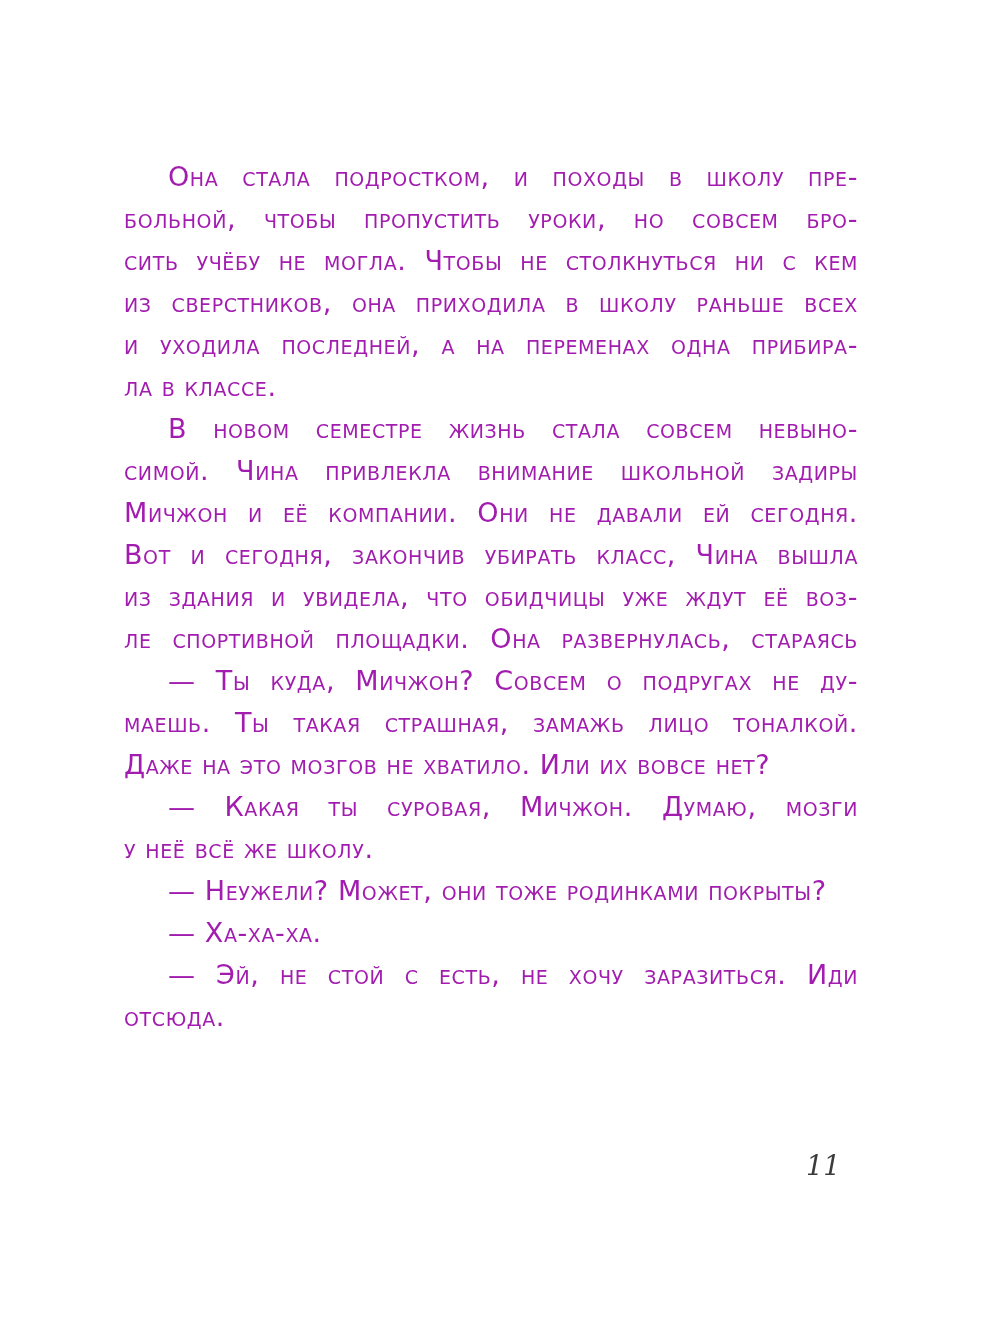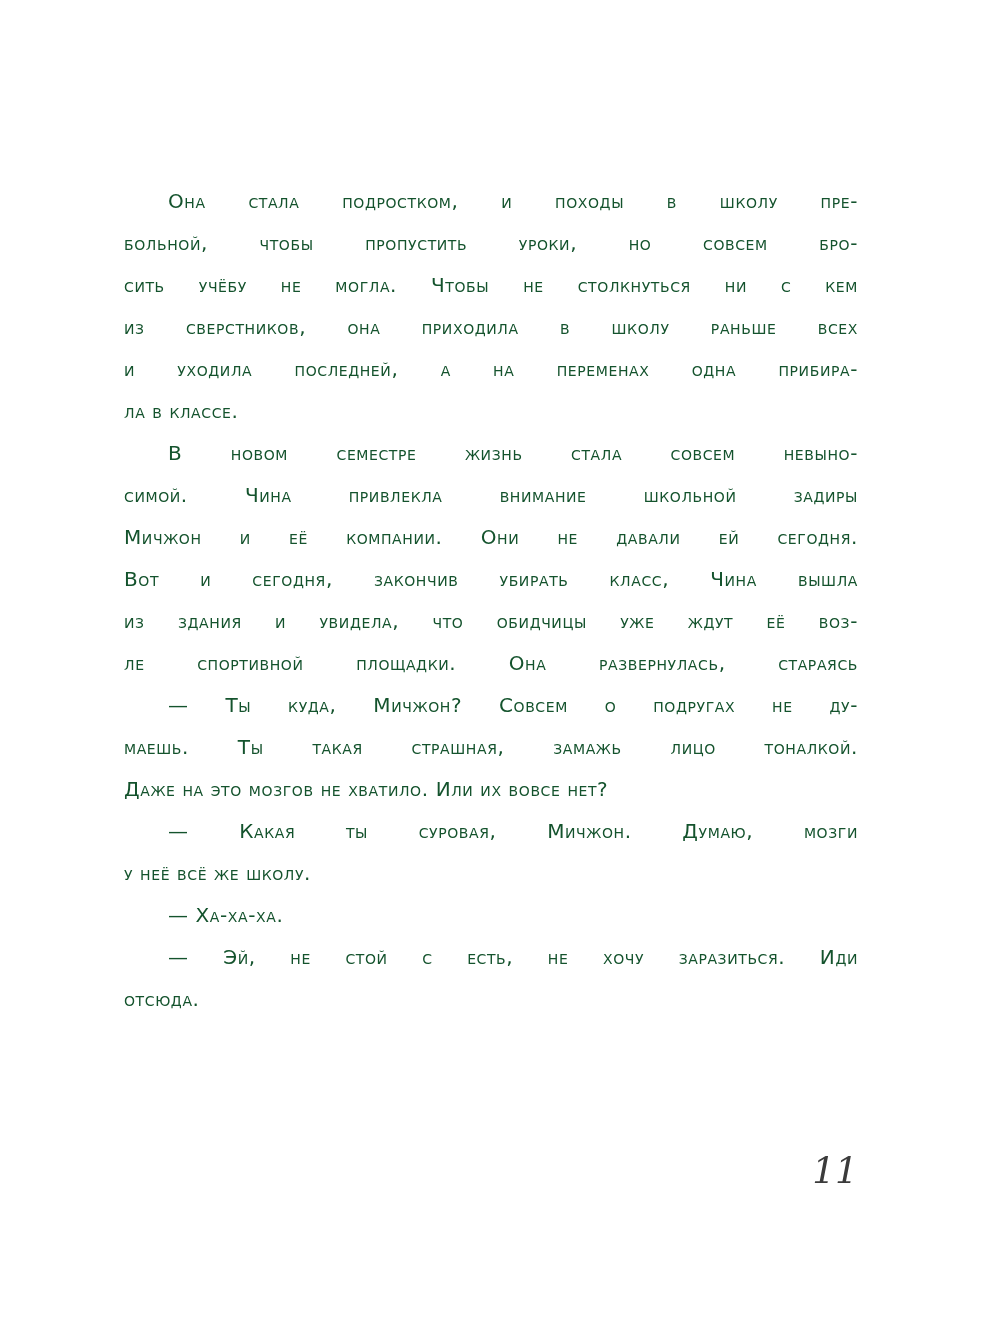--- a/index.html
+++ b/index.html
@@ -17,27 +17,26 @@
   .sheet {
     position: absolute;
     inset: 0;
     background: #ffffff;
   }
   .text-block {
     position: absolute;
     left: 124px;
     top: 156px;
     width: 734px;
-    font-size: 20px;
+    font-size: 27px;
     line-height: 42px;
-    color: #14532d;
+    color: #a21caf;
     font-variant: small-caps;
     font-variant-caps: small-caps;
     letter-spacing: 0.6px;
-    margin-top: 24px;
   }
   .paragraph {
     margin: 0;
     padding: 0;
   }
   .line {
     white-space: nowrap;
     text-align: justify;
     text-align-last: justify;
   }
@@ -45,24 +44,24 @@
     text-indent: 44px;
   }
   .line.last {
     text-align-last: left;
   }
   .page-number {
     position: absolute;
     left: 806px;
     top: 1150px;
     width: 52px;
-    text-align: right;
+    text-align: left;
     font-family: "DejaVu Serif", serif;
     font-style: italic;
-    font-size: 36px;
+    font-size: 27px;
     color: #3b3b3b;
   }
 </style>
 </head>
 <body>
 
 <div class="sheet">
   <div class="text-block" id="text-block">
       <div class="paragraph">
         <div class="line first">Она стала подростком, и походы в школу пре-</div>
@@ -83,20 +82,23 @@
       <div class="paragraph">
         <div class="line first">— Ты куда, Мичжон? Совсем о подругах не ду-</div>
         <div class="line">маешь. Ты такая страшная, замажь лицо тоналкой.</div>
         <div class="line last">Даже на это мозгов не хватило. Или их вовсе нет?</div>
       </div>
       <div class="paragraph">
         <div class="line first">— Какая ты суровая, Мичжон. Думаю, мозги</div>
         <div class="line last">у неё всё же школу.</div>
       </div>
       <div class="paragraph">
+        <div class="line first last">— Неужели? Может, они тоже родинками покрыты?</div>
+      </div>
+      <div class="paragraph">
         <div class="line first last">— Ха-ха-ха.</div>
       </div>
       <div class="paragraph">
         <div class="line first">— Эй, не стой с есть, не хочу заразиться. Иди</div>
         <div class="line last">отсюда.</div>
       </div>
     </div>
   <div class="page-number">11</div>
 </div>
 

